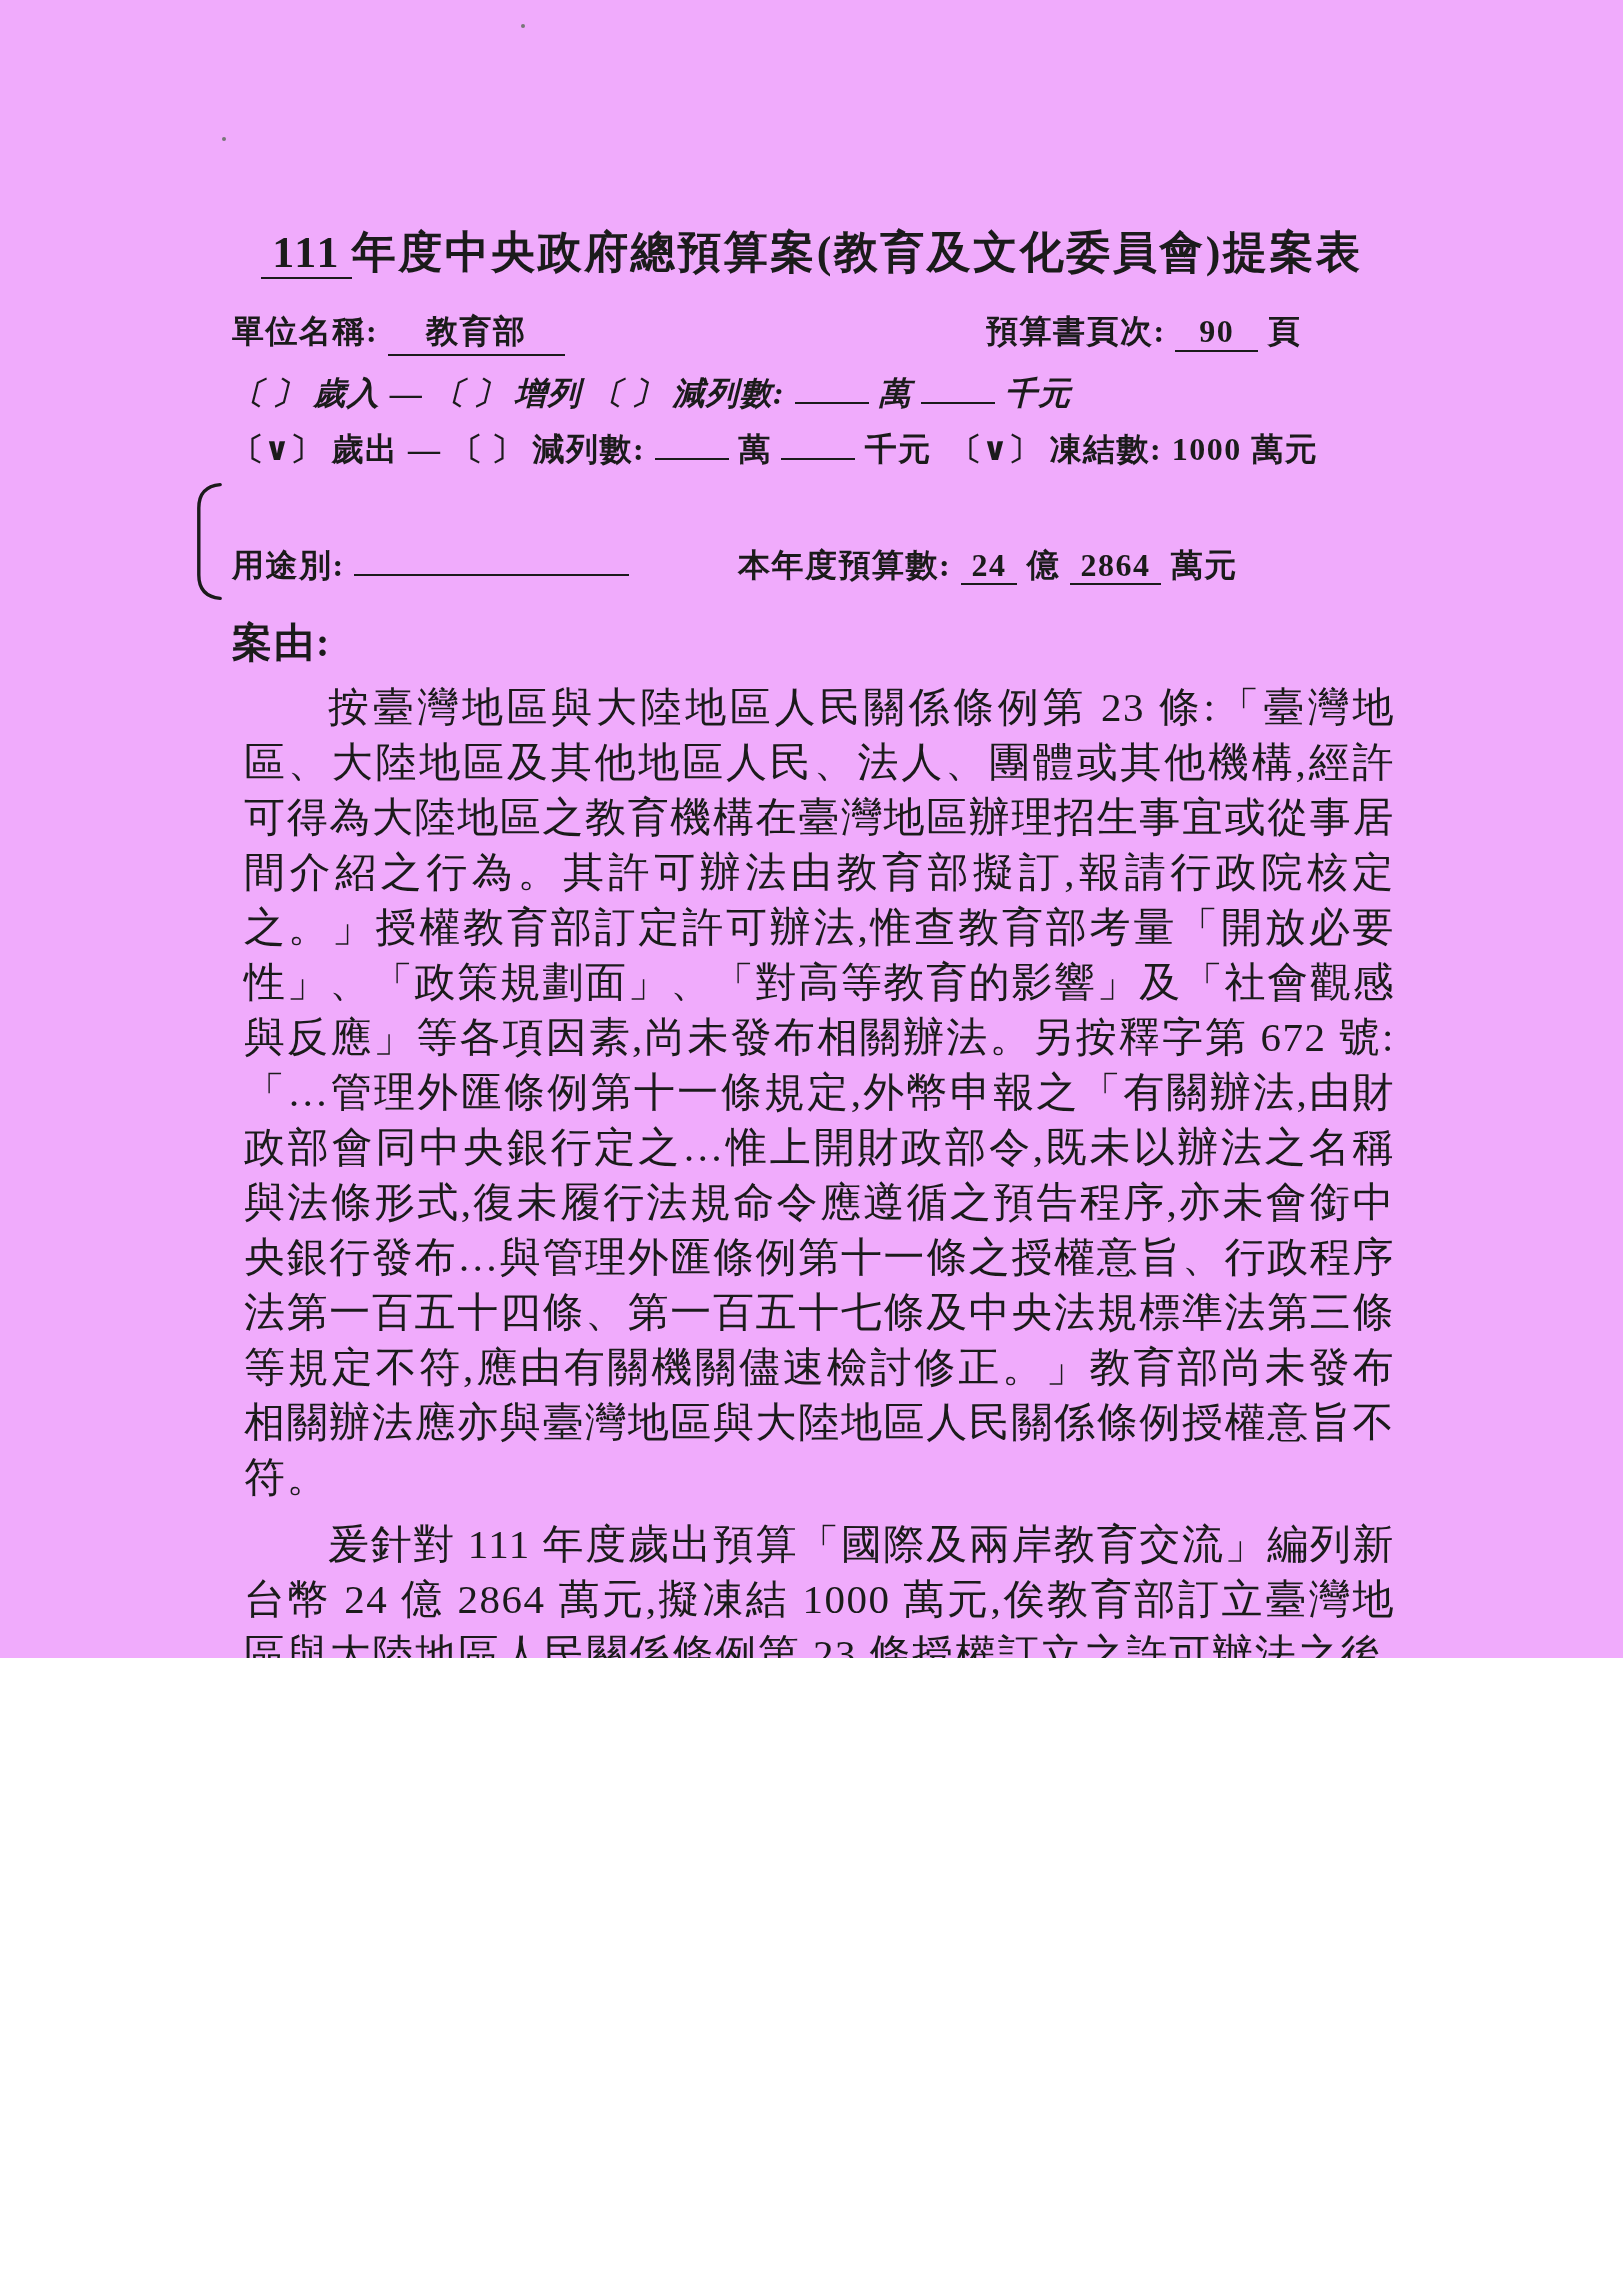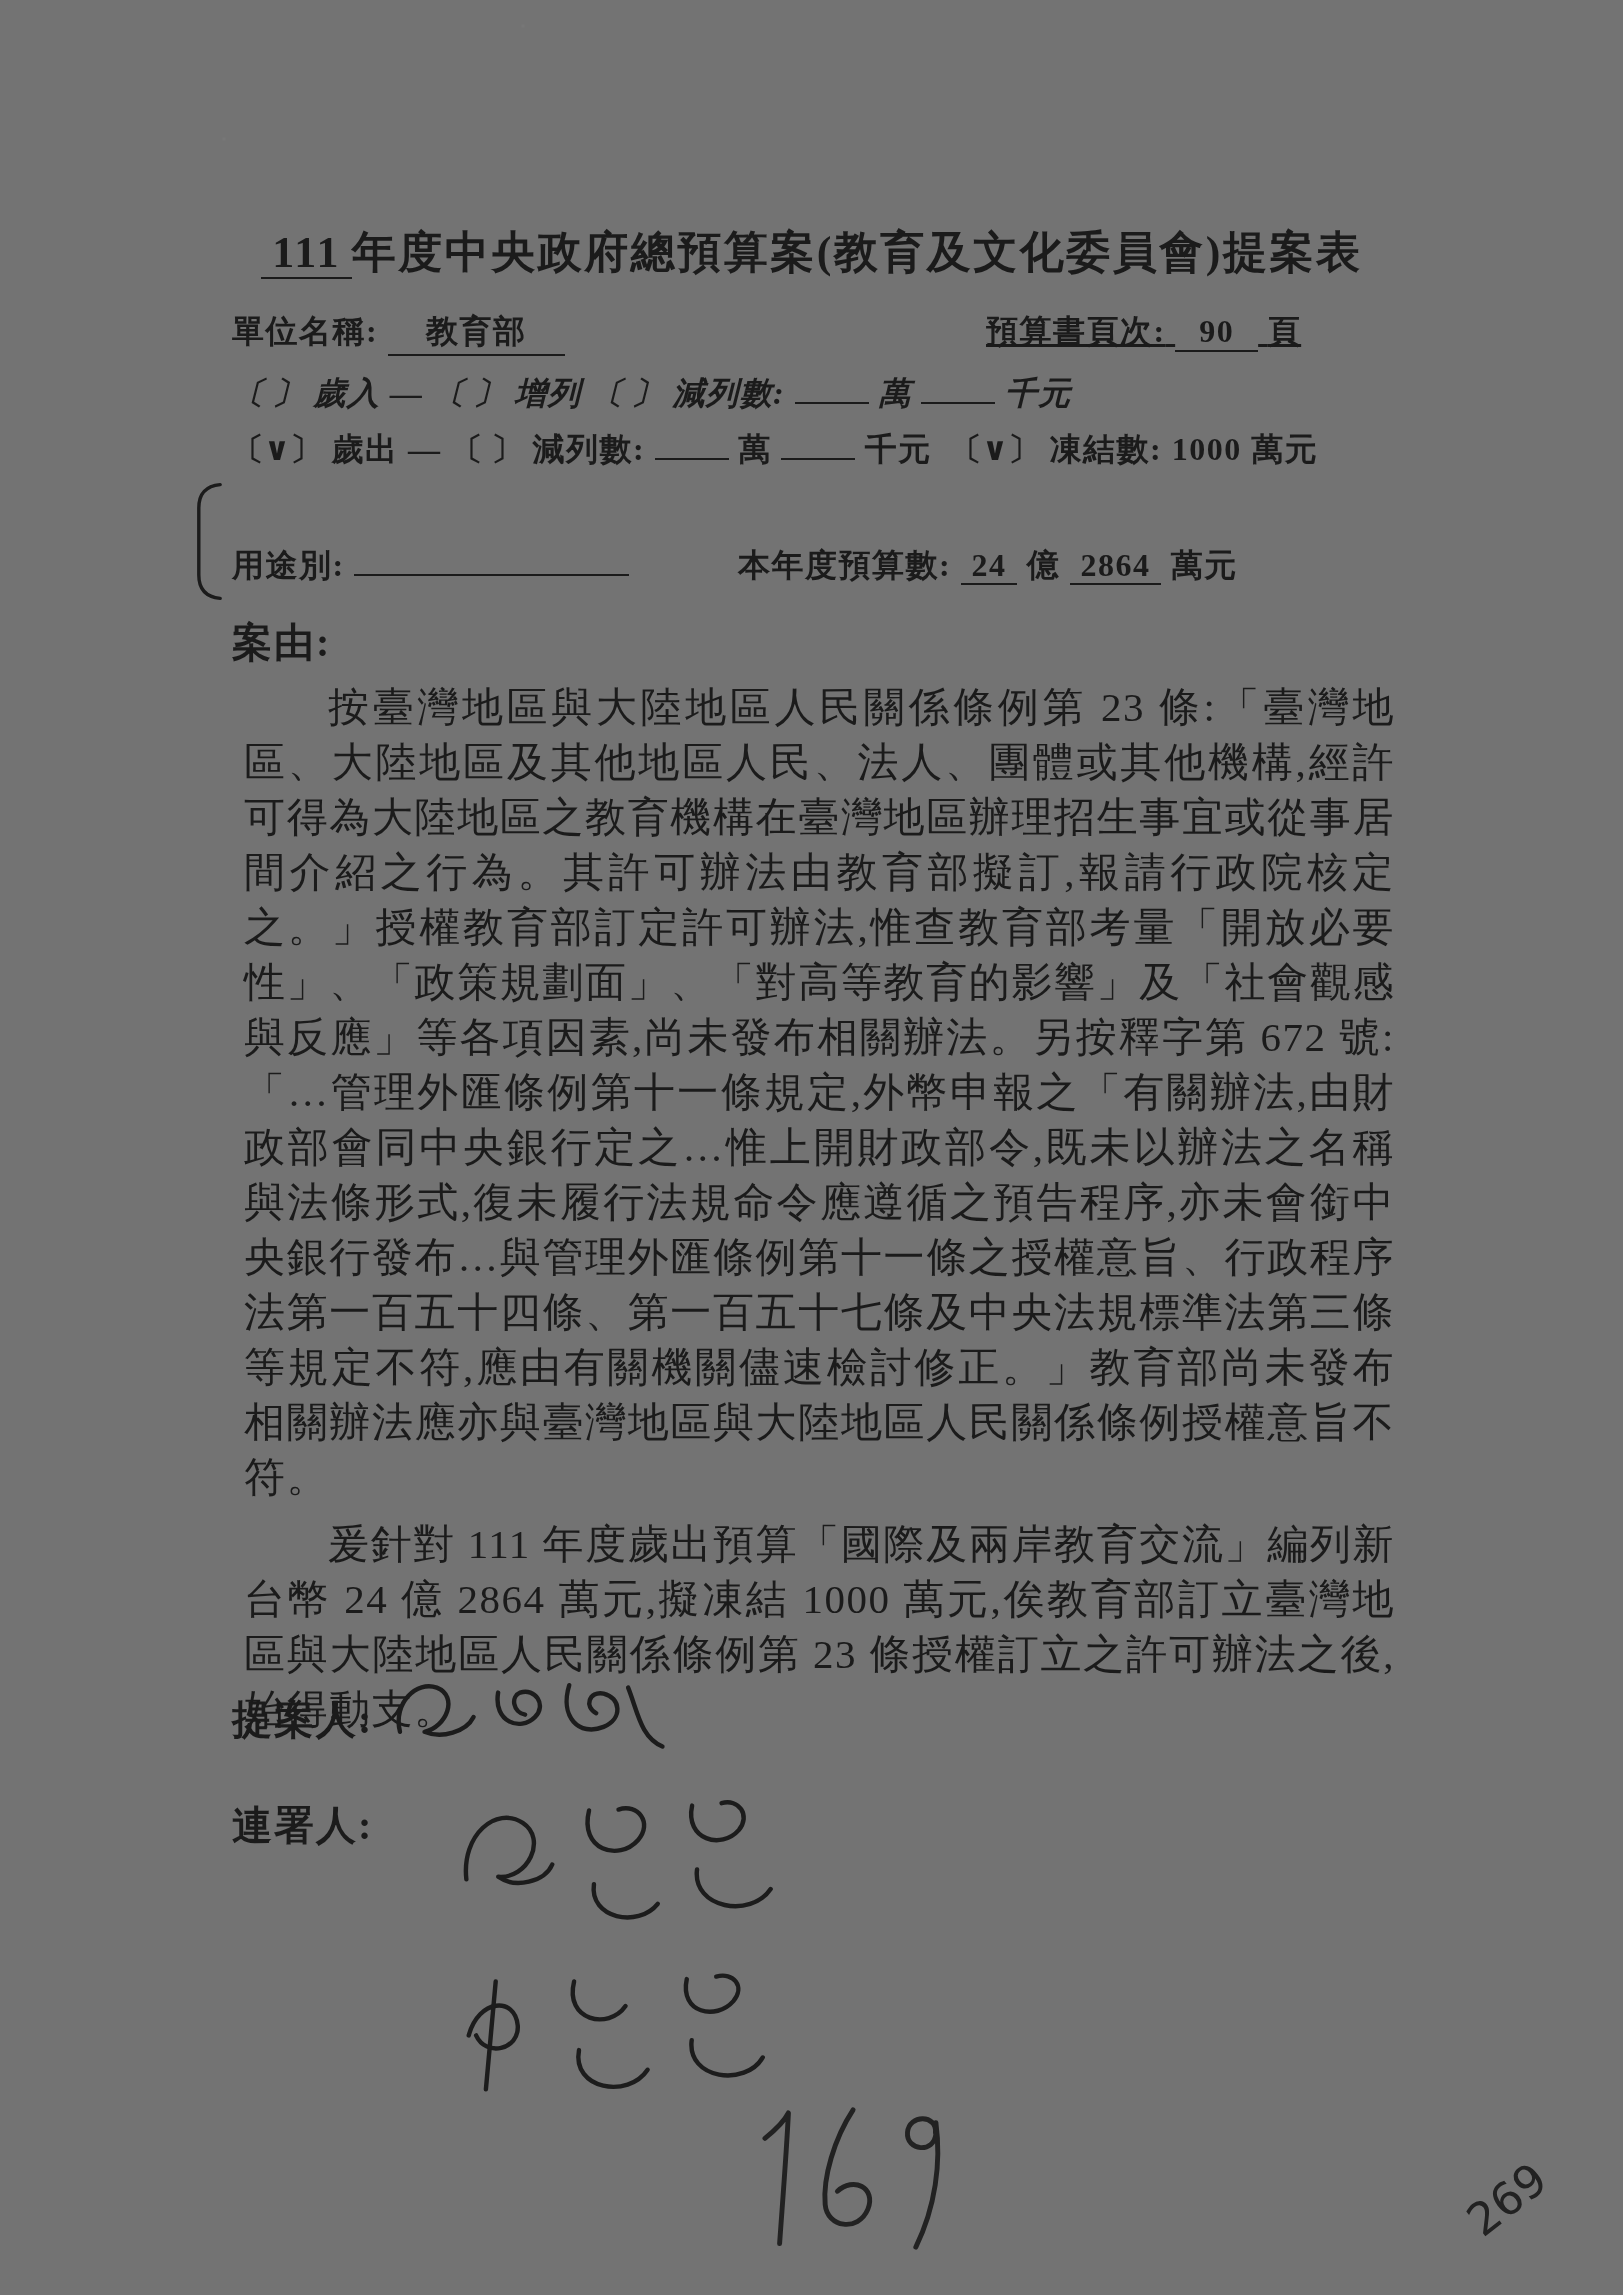--- a/index.html
+++ b/index.html
@@ -1,19 +1,19 @@
 <!DOCTYPE html>
 <html style="font-size:7.8px"><head>
 <meta charset="utf-8">
 <style>
   html,body { margin:0; padding:0; background:#ffffff; }
   .page {
     position:relative;
-    width:1624px; height:2295px;
-    background:#737373;
+    width:1624px; height:1658px;
+    background:#f0abfc;
     color:#1b1b1b;
     font-family:"Liberation Serif","DejaVu Serif",serif;
     overflow:hidden;
   }
   .title {
     position:absolute; top:223px; left:0; width:100%;
     text-align:center; font-size:44px; font-weight:bold;
     letter-spacing:2.5px; white-space:nowrap;
   }
   .u  { border-bottom:2.9px solid #1b1b1b; }
@@ -73,21 +73,21 @@
   <div class="speck" style="left:521px; top:23.5px;"></div>
   <div class="speck" style="left:222px; top:137px;"></div>
 
   <div class="title">
     <span class="u pad">111</span><span>年度中央政府總預算案(教育及文化委員會)提案表</span>
   </div>
 
   <div class="row" style="top:310px;">
     <span>單位名稱:</span>
     <span class="u val-center">教育部</span>
-    <span class="at" style="left:754px;text-decoration:underline;">
+    <span class="at" style="left:754px;">
       <span>預算書頁次:</span>
       <span class="u val-page">90</span>
       <span>頁</span>
     </span>
   </div>
 
   <div class="row" style="top:372px;font-style:italic;">
     <span class="cb">〔 〕</span>
     <span>歲入</span>
     <span>—</span>

